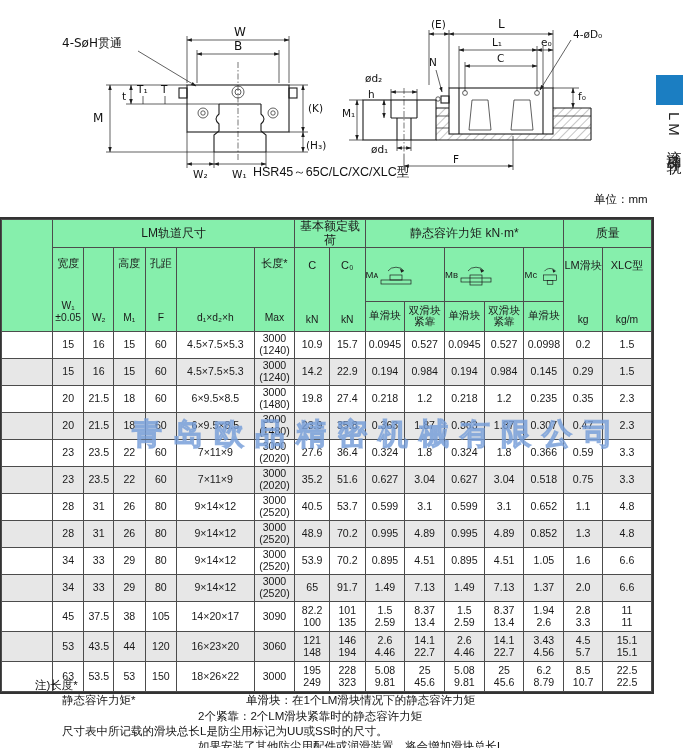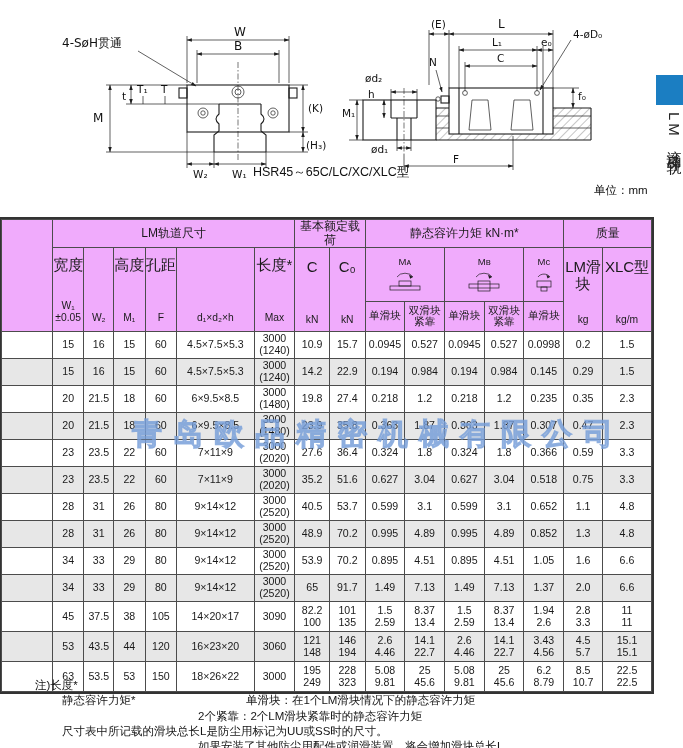--- a/index.html
+++ b/index.html
@@ -9,41 +9,41 @@
   .dwg{position:absolute;top:0;}
   .dwg text{font-size:10.5px;fill:#111;font-family:"DejaVu Sans","Liberation Sans",sans-serif;}
   .dwg text.big{font-size:12px;}
   .s{stroke:#1d1d1d;stroke-width:1.1;fill:none;}
   .sw{stroke:#1d1d1d;stroke-width:1.1;fill:#fff;}
   .t{stroke:#1d1d1d;stroke-width:.7;fill:none;}
   .d{stroke:#1d1d1d;stroke-width:.7;fill:none;}
   .cl{stroke:#1d1d1d;stroke-width:.6;fill:none;stroke-dasharray:6 2 1.5 2;}
   .hatch{stroke:#1d1d1d;stroke-width:.5;}
   .caption{position:absolute;left:253px;top:164px;font-size:12.5px;color:#111;}
-  .unit-label{position:absolute;left:594px;top:183px;font-size:11.5px;color:#111;}
+  .unit-label{position:absolute;left:594px;top:192px;font-size:11.5px;color:#111;}
   .side-tab{position:absolute;left:656px;top:75px;width:27px;height:30px;background:#1b7ec2;}
   .side-tab-label{position:absolute;left:655px;top:112px;width:28px;writing-mode:vertical-rl;
         text-orientation:mixed;font-size:15px;letter-spacing:3px;color:#222;text-align:left;}
   
   .tbl-wrap{position:absolute;left:0;top:217px;border:2px solid #333;border-left-width:1px;}
   table{border-collapse:collapse;table-layout:fixed;width:651px;}
   th,td{border:1px solid #4c4c4c;text-align:center;vertical-align:middle;padding:0;
         font-weight:normal;white-space:pre-line;line-height:1.13;}
   td{font-size:10.6px;}
-  thead th{background:#f0abfc;}
+  thead th{background:#86efac;}
   tr.hr1 th{font-size:12px;height:20px;}
   tr.hr2 th{height:47px;}
   tr.hr3 th{height:26px;font-size:10.6px;}
   .stack{display:flex;flex-direction:column;justify-content:space-between;align-items:center;
          height:67px;padding:4px 0 3px;}
   .stack.endonly{justify-content:flex-end;}
   .stack.mid{padding:11px 0 5px;}
-  .stack .toplabel{font-size:15px;}
+  .stack .toplabel{font-size:11px;}
   .stack .sym{font-size:10.3px;}
-  .icon-cell .icbox{display:flex;flex-direction:column;align-items:center;line-height:1;}
+  .icon-cell .icbox{display:flex;flex-direction:row;align-items:center;line-height:1;}
   .icon-cell .mlab{font-size:9.5px;margin-top:1px;}
   tbody tr{height:27px;background:#fff;}
   tbody tr.alt{background:#e7e7e7;}
   tbody tr.tall{height:30px;border-radius:6px;}
   
   .watermark{position:absolute;left:132px;top:414px;z-index:5;pointer-events:none;white-space:nowrap;
         font-size:30px;font-weight:700;letter-spacing:11px;color:rgba(150,185,230,.38);
         -webkit-text-stroke:1px rgba(115,155,215,.75);}
   
   .notes{position:absolute;left:0;top:678px;width:683px;font-size:11.5px;line-height:15.3px;color:#151515;}

